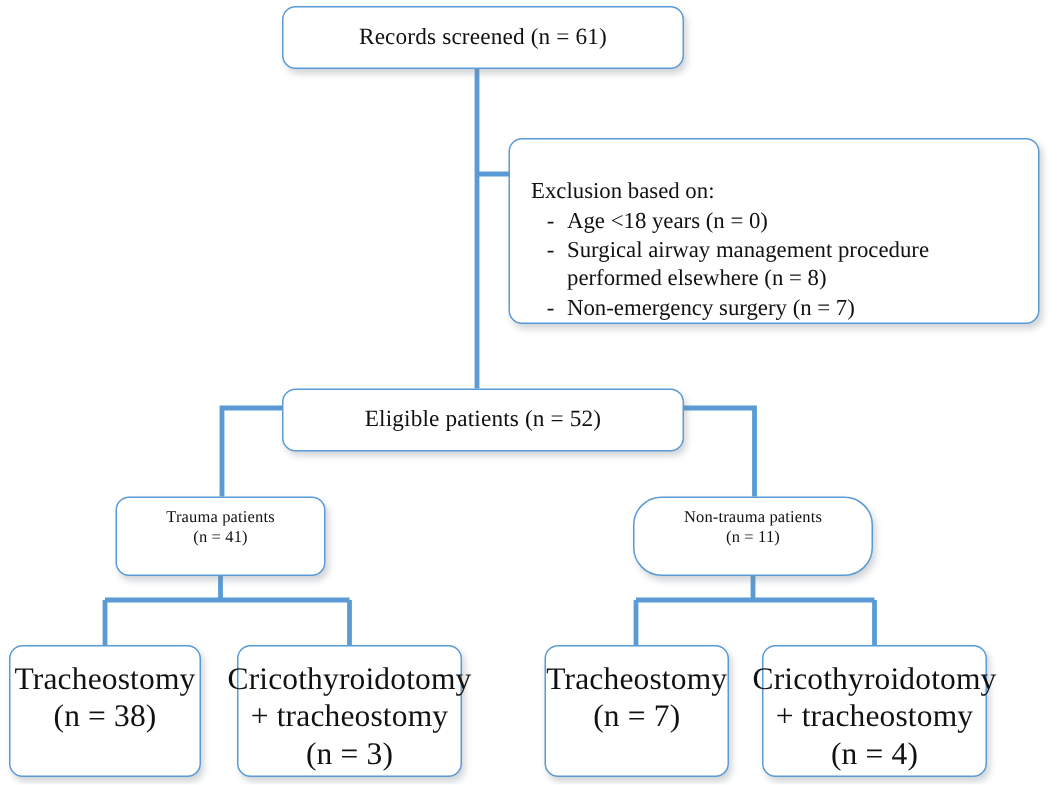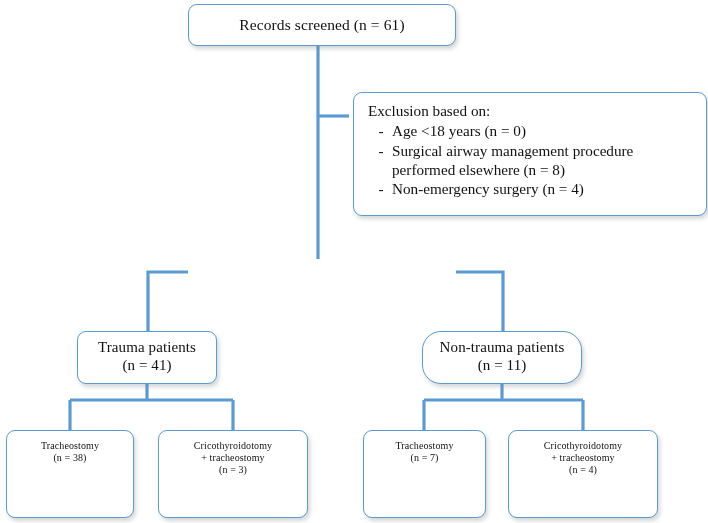--- a/index.html
+++ b/index.html
@@ -56,25 +56,25 @@
   #node-records {
     left: 188px;
     top: 4px;
     width: 268px;
     height: 42px;
   }
   #node-records .txt { font-size: 15.5px; }
 
   
   #node-exclusion {
-    left: 353px;
+    left: 339px;
     top: 92px;
     width: 354px;
     height: 124px;
-    align-items: flex-start;
+    align-items: flex-end;
     justify-content: flex-start;
   }
   #node-exclusion .excl-body {
     padding: 8px 10px 0 14px;
     font-size: 15.2px;
     line-height: 1.27;
     text-align: left;
   }
   .excl-title { margin: 0 0 1px 0; }
   .excl-list {
@@ -139,25 +139,25 @@
     height: 88px;
   }
   #node-crico2 {
     left: 508px;
     top: 430px;
     width: 150px;
     height: 88px;
   }
   .node.tier4 .txt {
     padding-top: 9px;
-    font-size: 10px;
+    font-size: 21px;
   }
   .node.tier3 .txt {
     padding-top: 7px;
-    font-size: 15px;
+    font-size: 11px;
   }
 </style>
 </head>
 <body>
 
 <div id="canvas">
 
   <svg id="wires" viewBox="0 0 708 523" width="708" height="523">
     <g fill="none" stroke="#5B9BD5" stroke-width="3.2" stroke-linecap="butt">
 
@@ -192,26 +192,29 @@
         <li>
           <span class="excl-dash">-</span>
           <span class="excl-text">Age &lt;18 years (n = 0)</span>
         </li>
         <li>
           <span class="excl-dash">-</span>
           <span class="excl-text">Surgical airway management procedure performed elsewhere (n = 8)</span>
         </li>
         <li>
           <span class="excl-dash">-</span>
-          <span class="excl-text">Non-emergency surgery (n = 4)</span>
+          <span class="excl-text">Non-emergency surgery (n = 7)</span>
         </li>
       </ul>
     </div>
   </div>
 
+  <div class="node center-v" id="node-eligible">
+    <span class="txt">Eligible patients (n = 52)</span>
+  </div>
 
   <div class="node tier3" id="node-trauma">
     <span class="txt">Trauma patients
 (n = 41)</span>
   </div>
 
   <div class="node tier3" id="node-nontrauma">
     <span class="txt">Non-trauma patients
 (n = 11)</span>
   </div>

